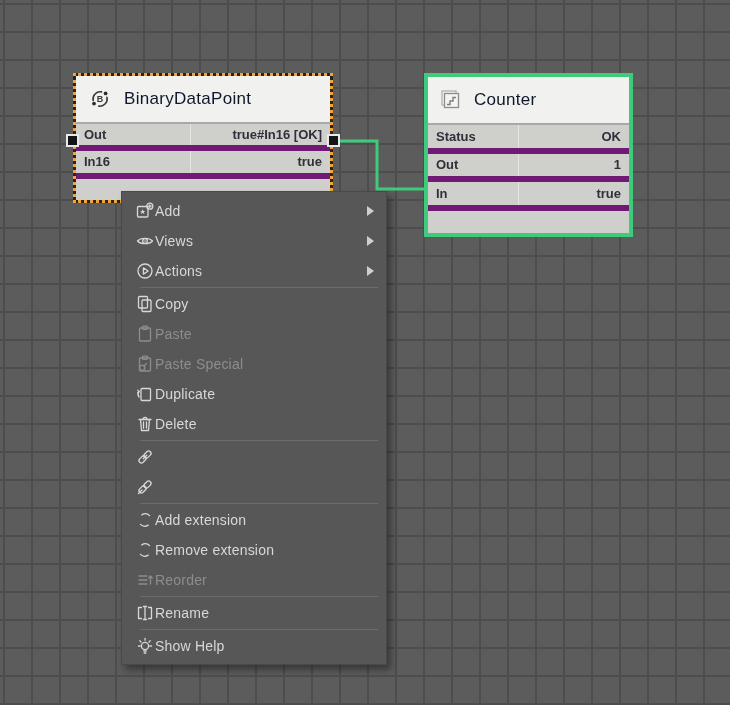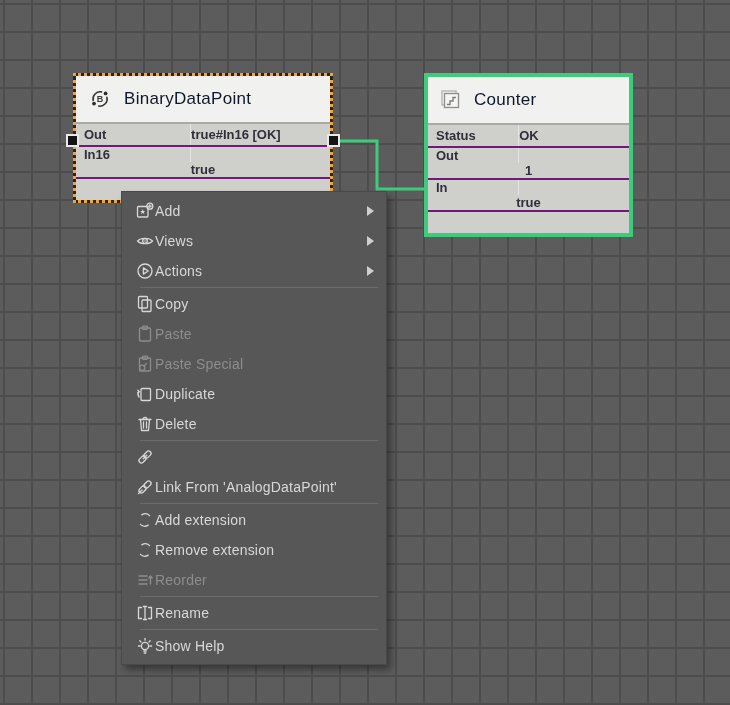--- a/index.html
+++ b/index.html
@@ -44,26 +44,26 @@
   }
   .block-title {
     font-size:17px; color:#0f172a; letter-spacing:.3px;
     white-space:nowrap;
   }
   .prop-row {
     flex:1; display:flex; align-items:center;
     background:#cfcfcc; padding:0 8px;
     font-size:13px; font-weight:bold; color:#30303a;
   }
-  .prop-row + .prop-row { border-top:2px solid #701a75;flex-direction:column; }
+  .prop-row + .prop-row { border-top:6px solid #701a75; }
   .prop-name {
     width:45%; border-right:1px solid rgba(255,255,255,.45);
     align-self:stretch; display:flex; align-items:center;
   }
-  .prop-value { flex:1; text-align:left; }
+  .prop-value { flex:1; text-align:right; }
   .prop-row.empty .prop-name { border-right:none; }
 
   
   .handle {
     position:absolute; width:13px; height:13px;
     background:#141414; border:2px solid #e9e9e9;
     z-index:4;
   }
   .handle-left  { left:66px;  top:134px; }
   .handle-right { left:327px; top:134px; }
@@ -286,21 +286,20 @@
     <div class="menu-item">
       <span class="mi-icon">
         <svg width="18" height="18" viewBox="0 0 18 18">
           <g transform="rotate(-45 9 9)">
             <rect x="1.5" y="6.6" width="8" height="4.8" rx="2.4"></rect>
             <rect x="8.5" y="6.6" width="8" height="4.8" rx="2.4"></rect>
           </g>
           <line x1="2.5" y1="15.5" x2="6" y2="12"></line>
         </svg>
       </span>
-      <span class="mi-label">Link From 'AnalogDataPoint'</span>
     </div>
 
     <div class="menu-sep"></div>
 
     <div class="menu-item">
       <span class="mi-icon">
         <svg width="18" height="18" viewBox="0 0 18 18">
           <path d="M13.6 4.6 A6.2 6.2 0 0 0 5.8 3.9"></path>
           <path d="M4.4 13.4 A6.2 6.2 0 0 0 12.2 14.1"></path>
         </svg>

